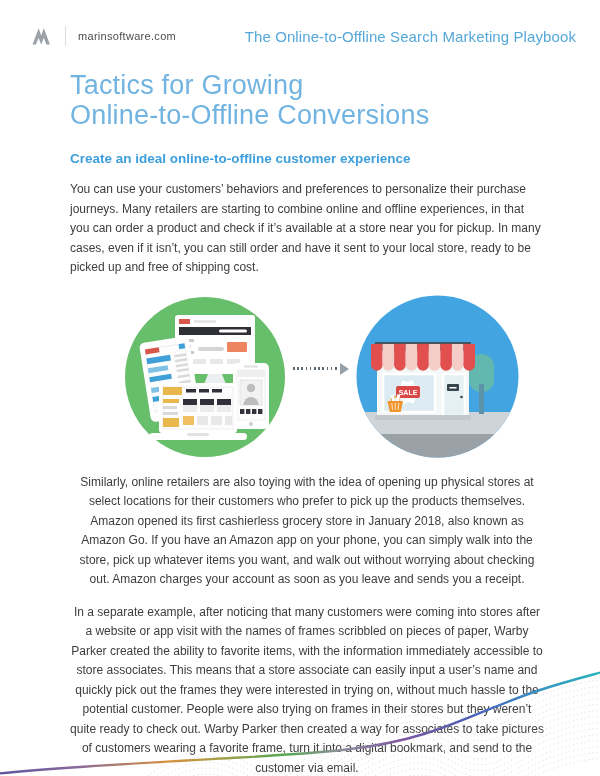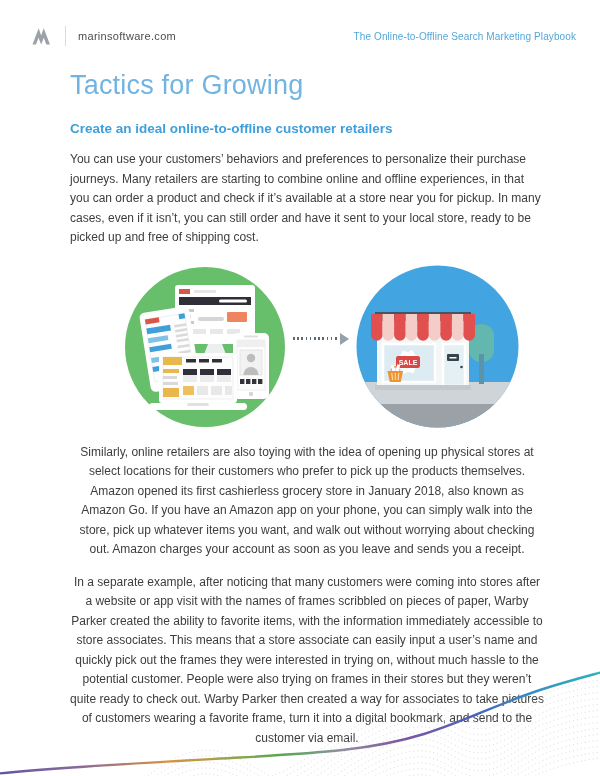--- a/index.html
+++ b/index.html
@@ -4,21 +4,21 @@
 <style>
   html,body{margin:0;padding:0;background:#fff;}
   .page{position:relative;width:600px;height:776px;background:#fff;overflow:hidden;
         font-family:"Liberation Sans",sans-serif;}
   
   .header{display:flex;align-items:center;padding:26px 24px 0 32px;}
   .logo-mark{display:flex;align-items:center;}
   .logo-mark svg{display:block;}
   .header-divider{width:1px;height:20px;background:#dcdcdc;margin:0 12px;}
   .site-name{font-size:11px;color:#4d4d4d;letter-spacing:.3px;}
-  .playbook-name{margin-left:auto;font-size:10px;color:#55a7d8;letter-spacing:.1px;}
+  .playbook-name{margin-left:auto;font-size:15px;color:#55a7d8;letter-spacing:.1px;}
   
   .content{padding:0 56px 0 70px;}
   .doc-title{margin:24px 0 8px;font-size:27px;line-height:30px;font-weight:normal;
              color:#72b4e1;letter-spacing:.2px;}
   .section-heading{margin:21px 0 0;font-size:13.5px;font-weight:bold;color:#3e9fdc;}
   .body-para{margin:14px 0 0;font-size:12px;line-height:19.5px;color:#3d3d3d;max-width:476px;}
   .para-gap{margin-top:13px;text-align:center;}
   
   .illus-row{display:flex;align-items:center;margin:16px 0 0 53px;height:166px;}
   .illus-row svg{display:block;}
@@ -43,23 +43,23 @@
       </svg>
     </span>
     <span class="header-divider"></span>
     <span class="site-name">marinsoftware.com</span>
     <span class="playbook-name">The Online-to-Offline Search Marketing Playbook</span>
   </div>
 
   <div class="content">
 
     <h1 class="doc-title"><span>Tactics for Growing</span><br>
-      </h1>
-
-    <h2 class="section-heading">Create an ideal online-to-offline customer retailers</h2>
+      <span>Online-to-Offline Conversions</span></h1>
+
+    <h2 class="section-heading">Create an ideal online-to-offline customer experience</h2>
 
     <p class="body-para">You can use your customers’ behaviors and preferences to personalize their purchase journeys. Many retailers are starting to combine online and offline experiences, in that you can order a product and check if it’s available at a store near you for pickup. In many cases, even if it isn’t, you can still order and have it sent to your local store, ready to be picked up and free of shipping cost.</p>
 
     <div class="illus-row">
 
       <svg width="164" height="164" viewBox="0 0 164 164">
         <circle cx="82" cy="82" r="80" fill="#67BE6B"></circle>
 
         <g>
           <rect x="52" y="20" width="80" height="59" rx="3" fill="#fff"></rect>

